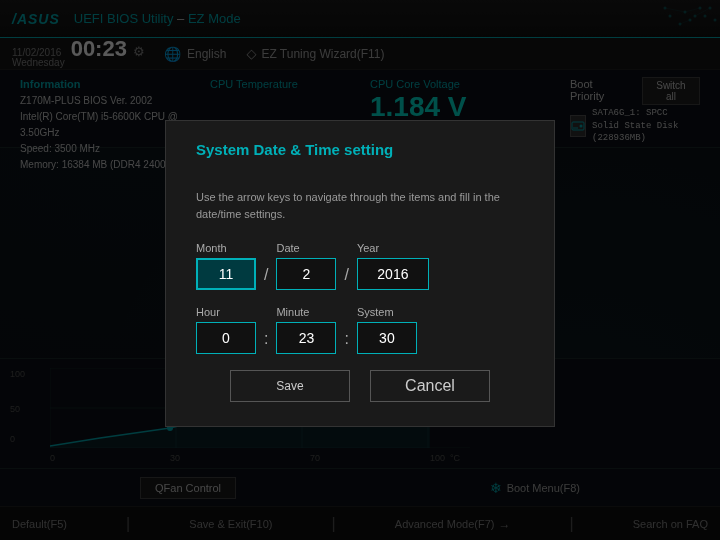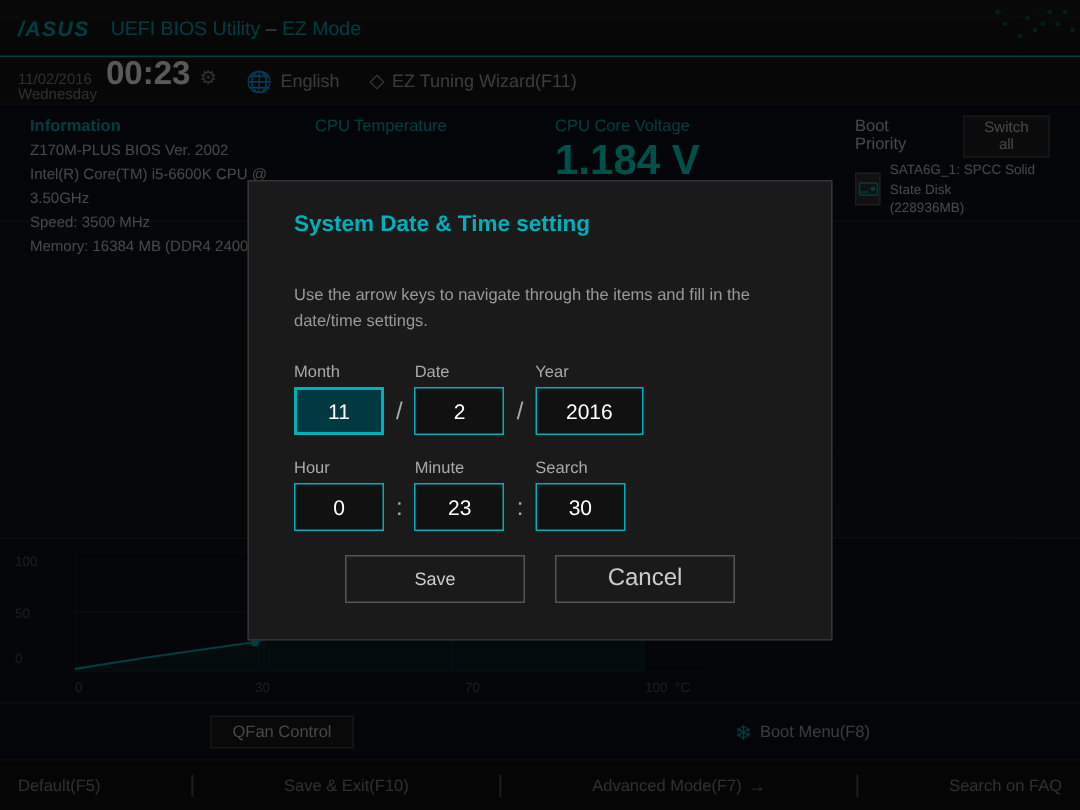--- a/index.html
+++ b/index.html
@@ -218,20 +218,21 @@
       cursor: pointer;
       float: right;
       margin-top: -24px;
     }
 
     .boot-device {
       display: flex;
       align-items: center;
       gap: 6px;
       margin-top: 2px;
+      font-family: Liberation Mono, monospace;
     }
 
     .hdd-icon-box {
       width: 22px;
       height: 22px;
       background: #333;
       border: 1px solid #555;
       display: flex;
       align-items: center;
       justify-content: center;
@@ -559,21 +560,21 @@
       <span class="field-label">Hour</span>
       <input class="field-input" type="text" value="0" style="">
     </div>
     <span class="separator">:</span>
     <div class="field-group">
       <span class="field-label">Minute</span>
       <input class="field-input" type="text" value="23" style="">
     </div>
     <span class="separator">:</span>
     <div class="field-group">
-      <span class="field-label">Search</span>
+      <span class="field-label">System</span>
       <input class="field-input" type="text" value="30" style="">
     </div>
   </div>
 
   <div class="dialog-buttons">
     <button class="btn-save">Save</button>
     <button class="btn-cancel">Cancel</button>
   </div>
 </div>
 

